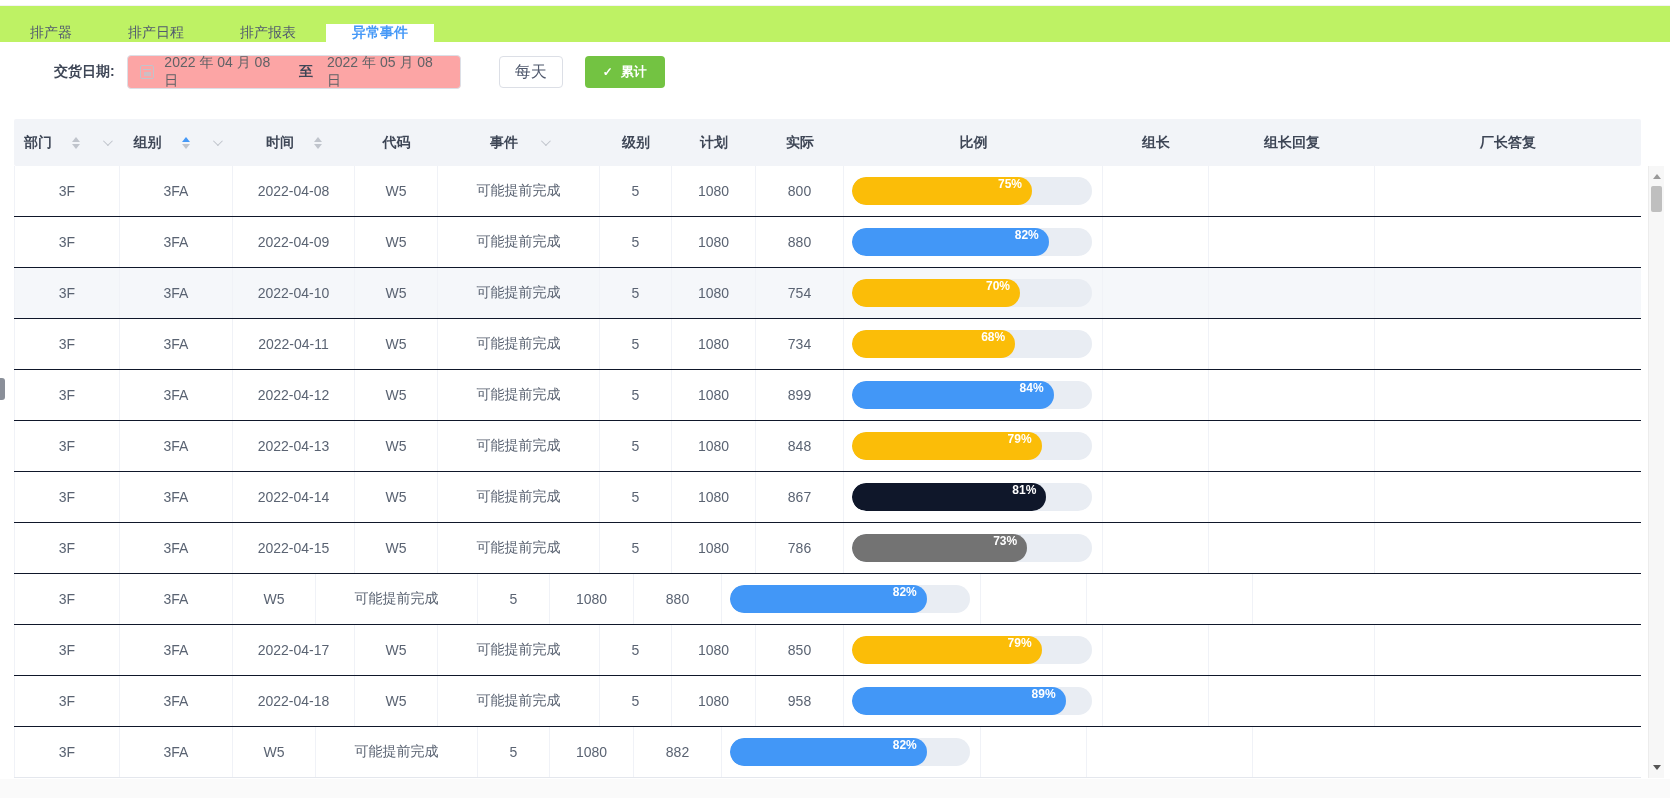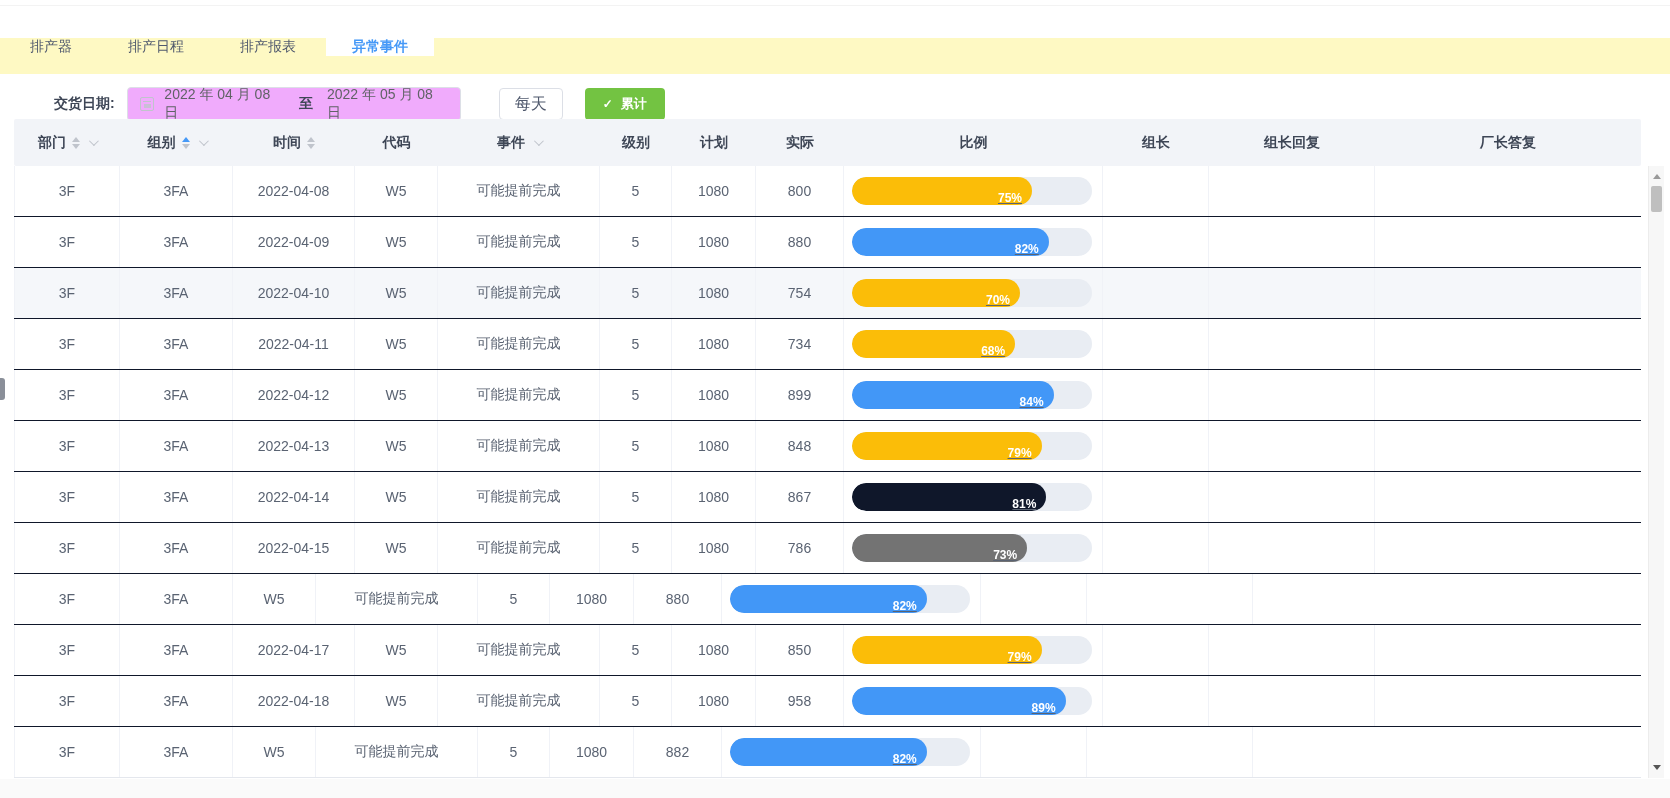--- a/index.html
+++ b/index.html
@@ -4,33 +4,33 @@
 <style>
   * { margin:0; padding:0; box-sizing:border-box; }
   html,body { width:1670px; height:798px; overflow:hidden; }
   body {
     font-family:"Liberation Sans","DejaVu Sans",sans-serif;
     background:#ffffff; color:#515a6e; position:relative;
   }
 
   
   .topstrip { height:6px; background:#ffffff; border-bottom:1px solid #f3f3f3; }
-  .tabbar { height:36px; background:#fef9c3; display:flex; align-items:flex-start;margin-top:32px; }
+  .tabbar { height:36px; background:#bef264; display:flex; align-items:flex-end; }
   .tab {
     padding:0 26px; display:flex; align-items:center; font-size:14px;
     color:#515a6e; cursor:pointer; margin-left:4px;
   }
   .tab.active { background:#ffffff; color:#4699f7; font-weight:bold; }
 
   
   .filter-row { display:flex; align-items:center; height:60px; padding-left:54px; background:#ffffff; }
   .filter-label { font-size:14px; font-weight:bold; color:#3e4656; margin-right:12px; }
   .date-range {
     display:flex; align-items:center; width:334px; height:34px;
-    border:1px solid #dcdfe6; border-radius:4px; background:#f0abfc; padding:0 12px;
+    border:1px solid #dcdfe6; border-radius:4px; background:#fca5a5; padding:0 12px;
     font-size:14px; color:#606266;
   }
   .cal-icon { width:15px; height:14px; border:1px solid #c0c4cc; border-radius:2px; position:relative; margin-right:10px; }
   .cal-icon::before { content:""; position:absolute; left:2px; right:2px; top:3px; height:1px; background:#c0c4cc; }
   .cal-icon::after  { content:""; position:absolute; left:3px; top:6px; width:7px; height:4px;
       background:linear-gradient(#c0c4cc,#c0c4cc); box-shadow:0 0 0 0; opacity:.8; }
   .date-text { color:#606266; }
   .date-sep { margin:0 14px; color:#3e4656; font-weight:bold; }
   .btn-plain {
     margin-left:38px; height:32px; padding:0 15px; background:#fff;
@@ -40,21 +40,21 @@
     margin-left:22px; height:32px; padding:0 18px; border:none; border-radius:4px;
     font-size:13px; font-weight:bold; color:#fff; cursor:pointer;
     display:inline-flex; align-items:center; gap:8px;
   }
   .btn-green .check { font-size:12px; font-weight:bold; }
 
   
   .table-wrap { position:absolute; left:14px; top:119px; width:1627px; }
   .thead { display:flex; height:47px; align-items:center; background:#f2f4f8; border-radius:2px; }
   .th { font-size:14px; font-weight:bold; color:#3e4656; text-align:center;
-        display:flex; align-items:center; justify-content:center; gap:4px; }
+        display:flex; align-items:center; justify-content:center; gap:18px; }
   .tbody { height:612px; overflow:hidden; border-bottom:1px solid #e4e7ed; }
   .tr { display:flex; height:51px; align-items:center; background:#fff; border-bottom:1px solid #0f172a; }
   .tr.hovered { background:#f5f7fa; }
   .td { font-size:14px; color:#5a6372; text-align:center; height:100%;
         display:flex; align-items:center; justify-content:center;
         border-right:1px solid #f0f2f7; overflow:hidden; }
   .td:first-child { border-left:1px solid #f0f2f7; }
   .td:last-child { border-right:none; }
 
   
@@ -65,21 +65,21 @@
   
   .sorter { display:inline-flex; flex-direction:column; gap:2px; margin-left:2px; }
   .caret-up   { width:0; height:0; border-left:4px solid transparent; border-right:4px solid transparent; border-bottom:5px solid #c0c4cc; }
   .caret-down { width:0; height:0; border-left:4px solid transparent; border-right:4px solid transparent; border-top:5px solid #c0c4cc; }
   .caret-up.active { border-bottom-color:#4699f7; }
   .chev { width:7px; height:7px; border-right:1.5px solid #c0c4cc; border-bottom:1.5px solid #c0c4cc;
           transform:rotate(45deg) translateY(-2px); margin-left:5px; }
 
   
   .bar-track { width:240px; height:28px; border-radius:14px; background:#e9edf3; margin-left:8px; position:relative; overflow:hidden; }
-  .bar-fill { height:100%; border-radius:14px; display:flex; align-items:flex-end; justify-content:flex-end;text-decoration:underline; }
+  .bar-fill { height:100%; border-radius:14px; display:flex; align-items:flex-start; justify-content:flex-end; }
   .bar-label { color:#fff; font-size:12px; font-weight:bold; padding-right:10px; }
 
   
   .vscroll { position:absolute; right:6px; top:166px; width:16px; height:612px;
              background:#f7f7f7; border-left:1px solid #ececec; }
   .vscroll .arrow { position:absolute; left:4px; width:0; height:0;
                     border-left:4px solid transparent; border-right:4px solid transparent; }
   .vscroll .up { top:8px; border-bottom:5px solid #9a9a9a; }
   .vscroll .down { bottom:8px; border-top:5px solid #555; }
   .vscroll .thumb { position:absolute; left:2px; top:20px; width:11px; height:26px; background:#bfbfbf; border-radius:2px; }

